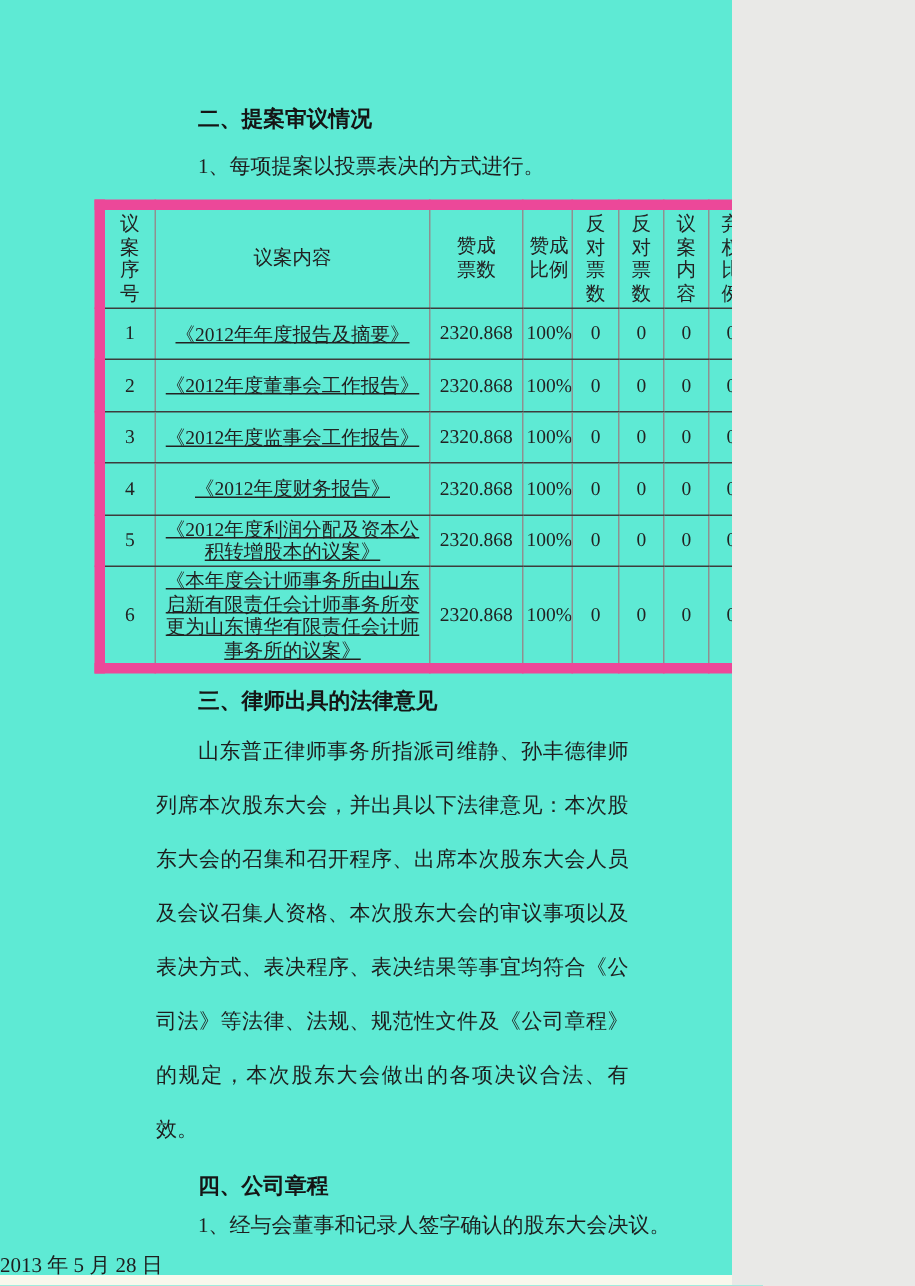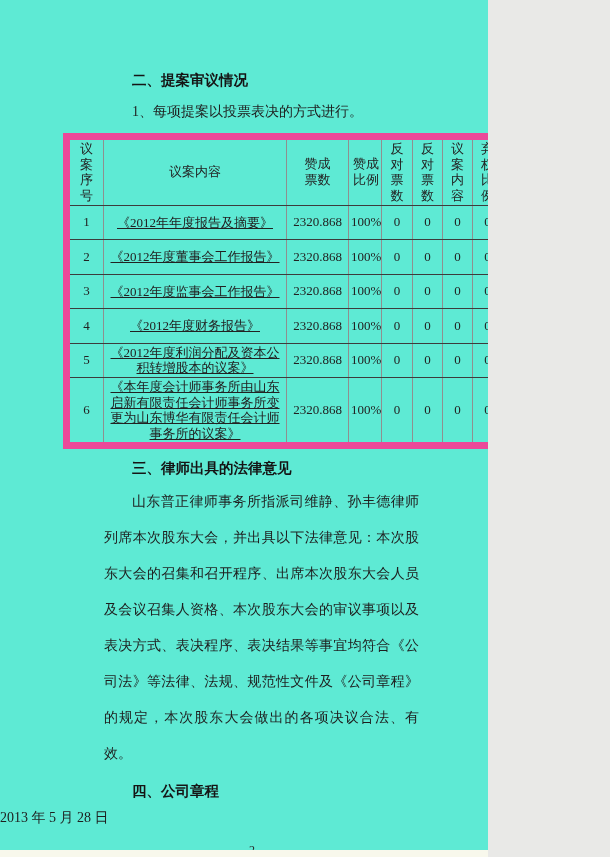--- a/index.html
+++ b/index.html
@@ -169,19 +169,20 @@
       <td>0</td>
       <td><span class="vstack">通过</span></td>
     </tr>
   </tbody>
     </table>
 
   <h2 class="s3">三、律师出具的法律意见</h2>
   <p class="legal">山东普正律师事务所指派司维静、孙丰德律师列席本次股东大会，并出具以下法律意见：本次股东大会的召集和召开程序、出席本次股东大会人员及会议召集人资格、本次股东大会的审议事项以及表决方式、表决程序、表决结果等事宜均符合《公司法》等法律、法规、规范性文件及《公司章程》的规定，本次股东大会做出的各项决议合法、有效。</p>
 
   <h2 class="s4">四、公司章程</h2>
+  <p class="d1">1、经与会董事和记录人签字确认的股东大会决议。</p>
 
   <p class="date">2013 年 5 月 28 日</p>
 
   <p class="pagenum">2</p>
 
   <div class="bottom-edge"></div>
 </div>
 
 </body></html>

